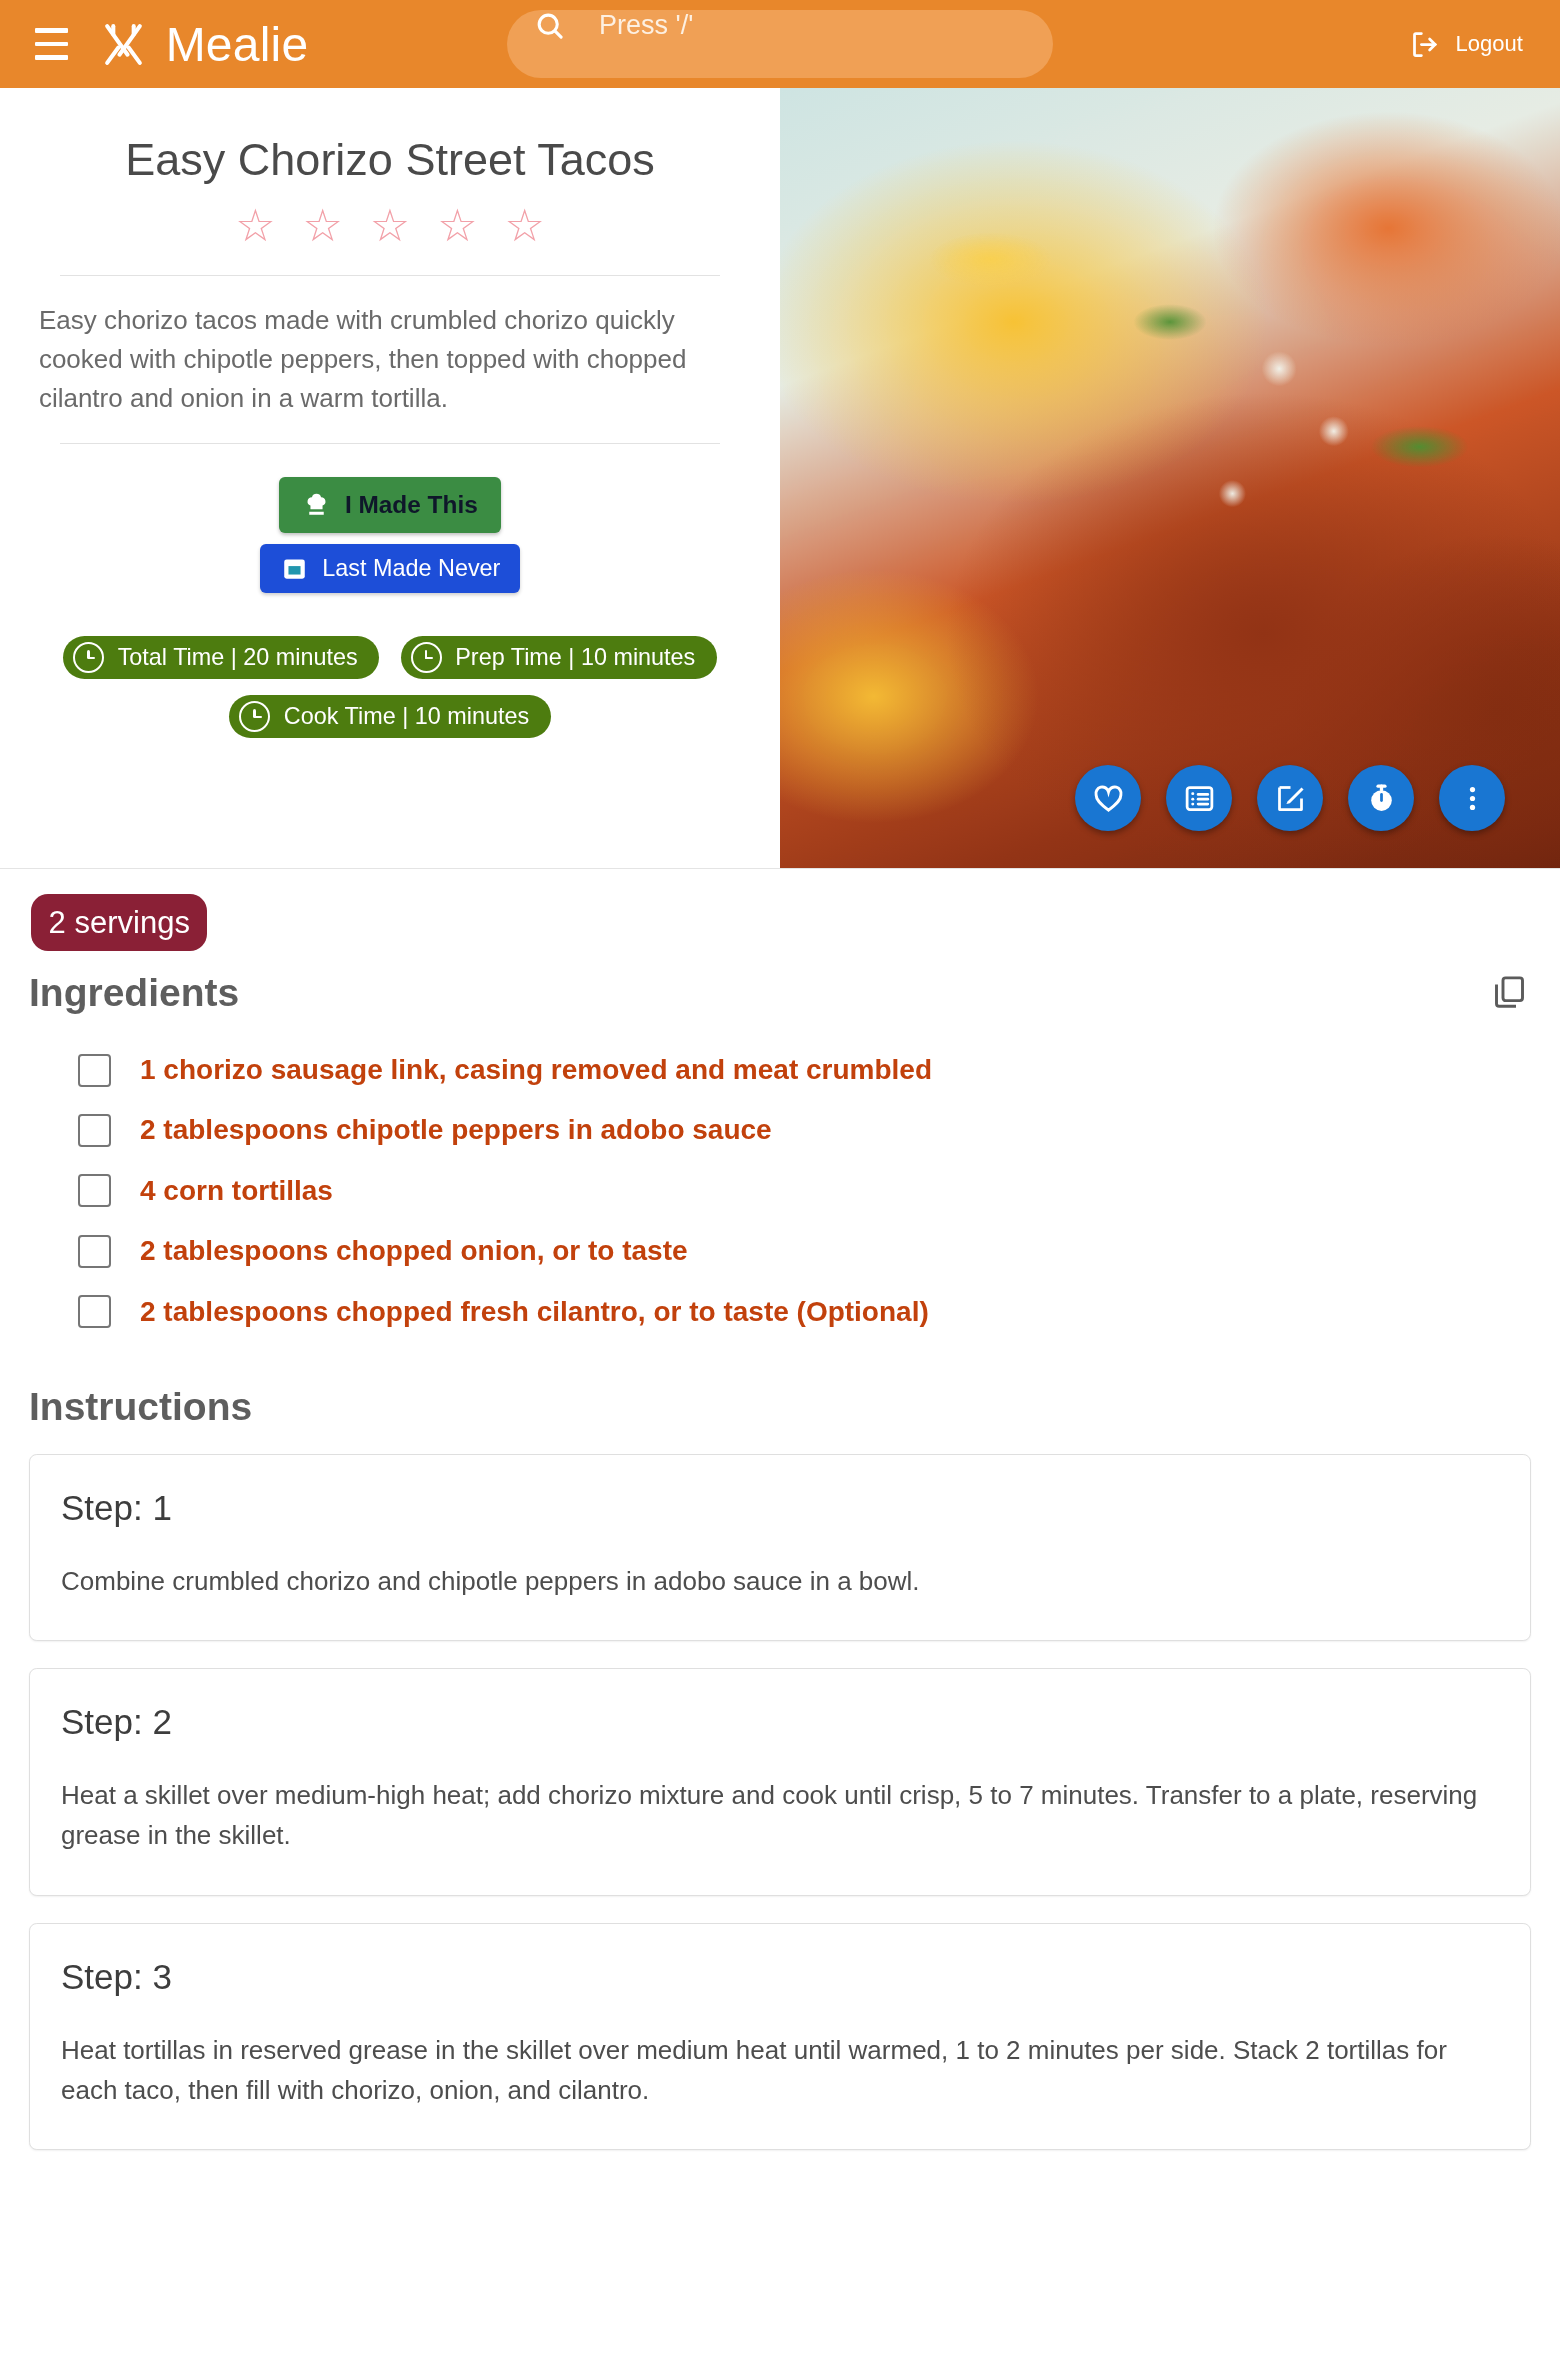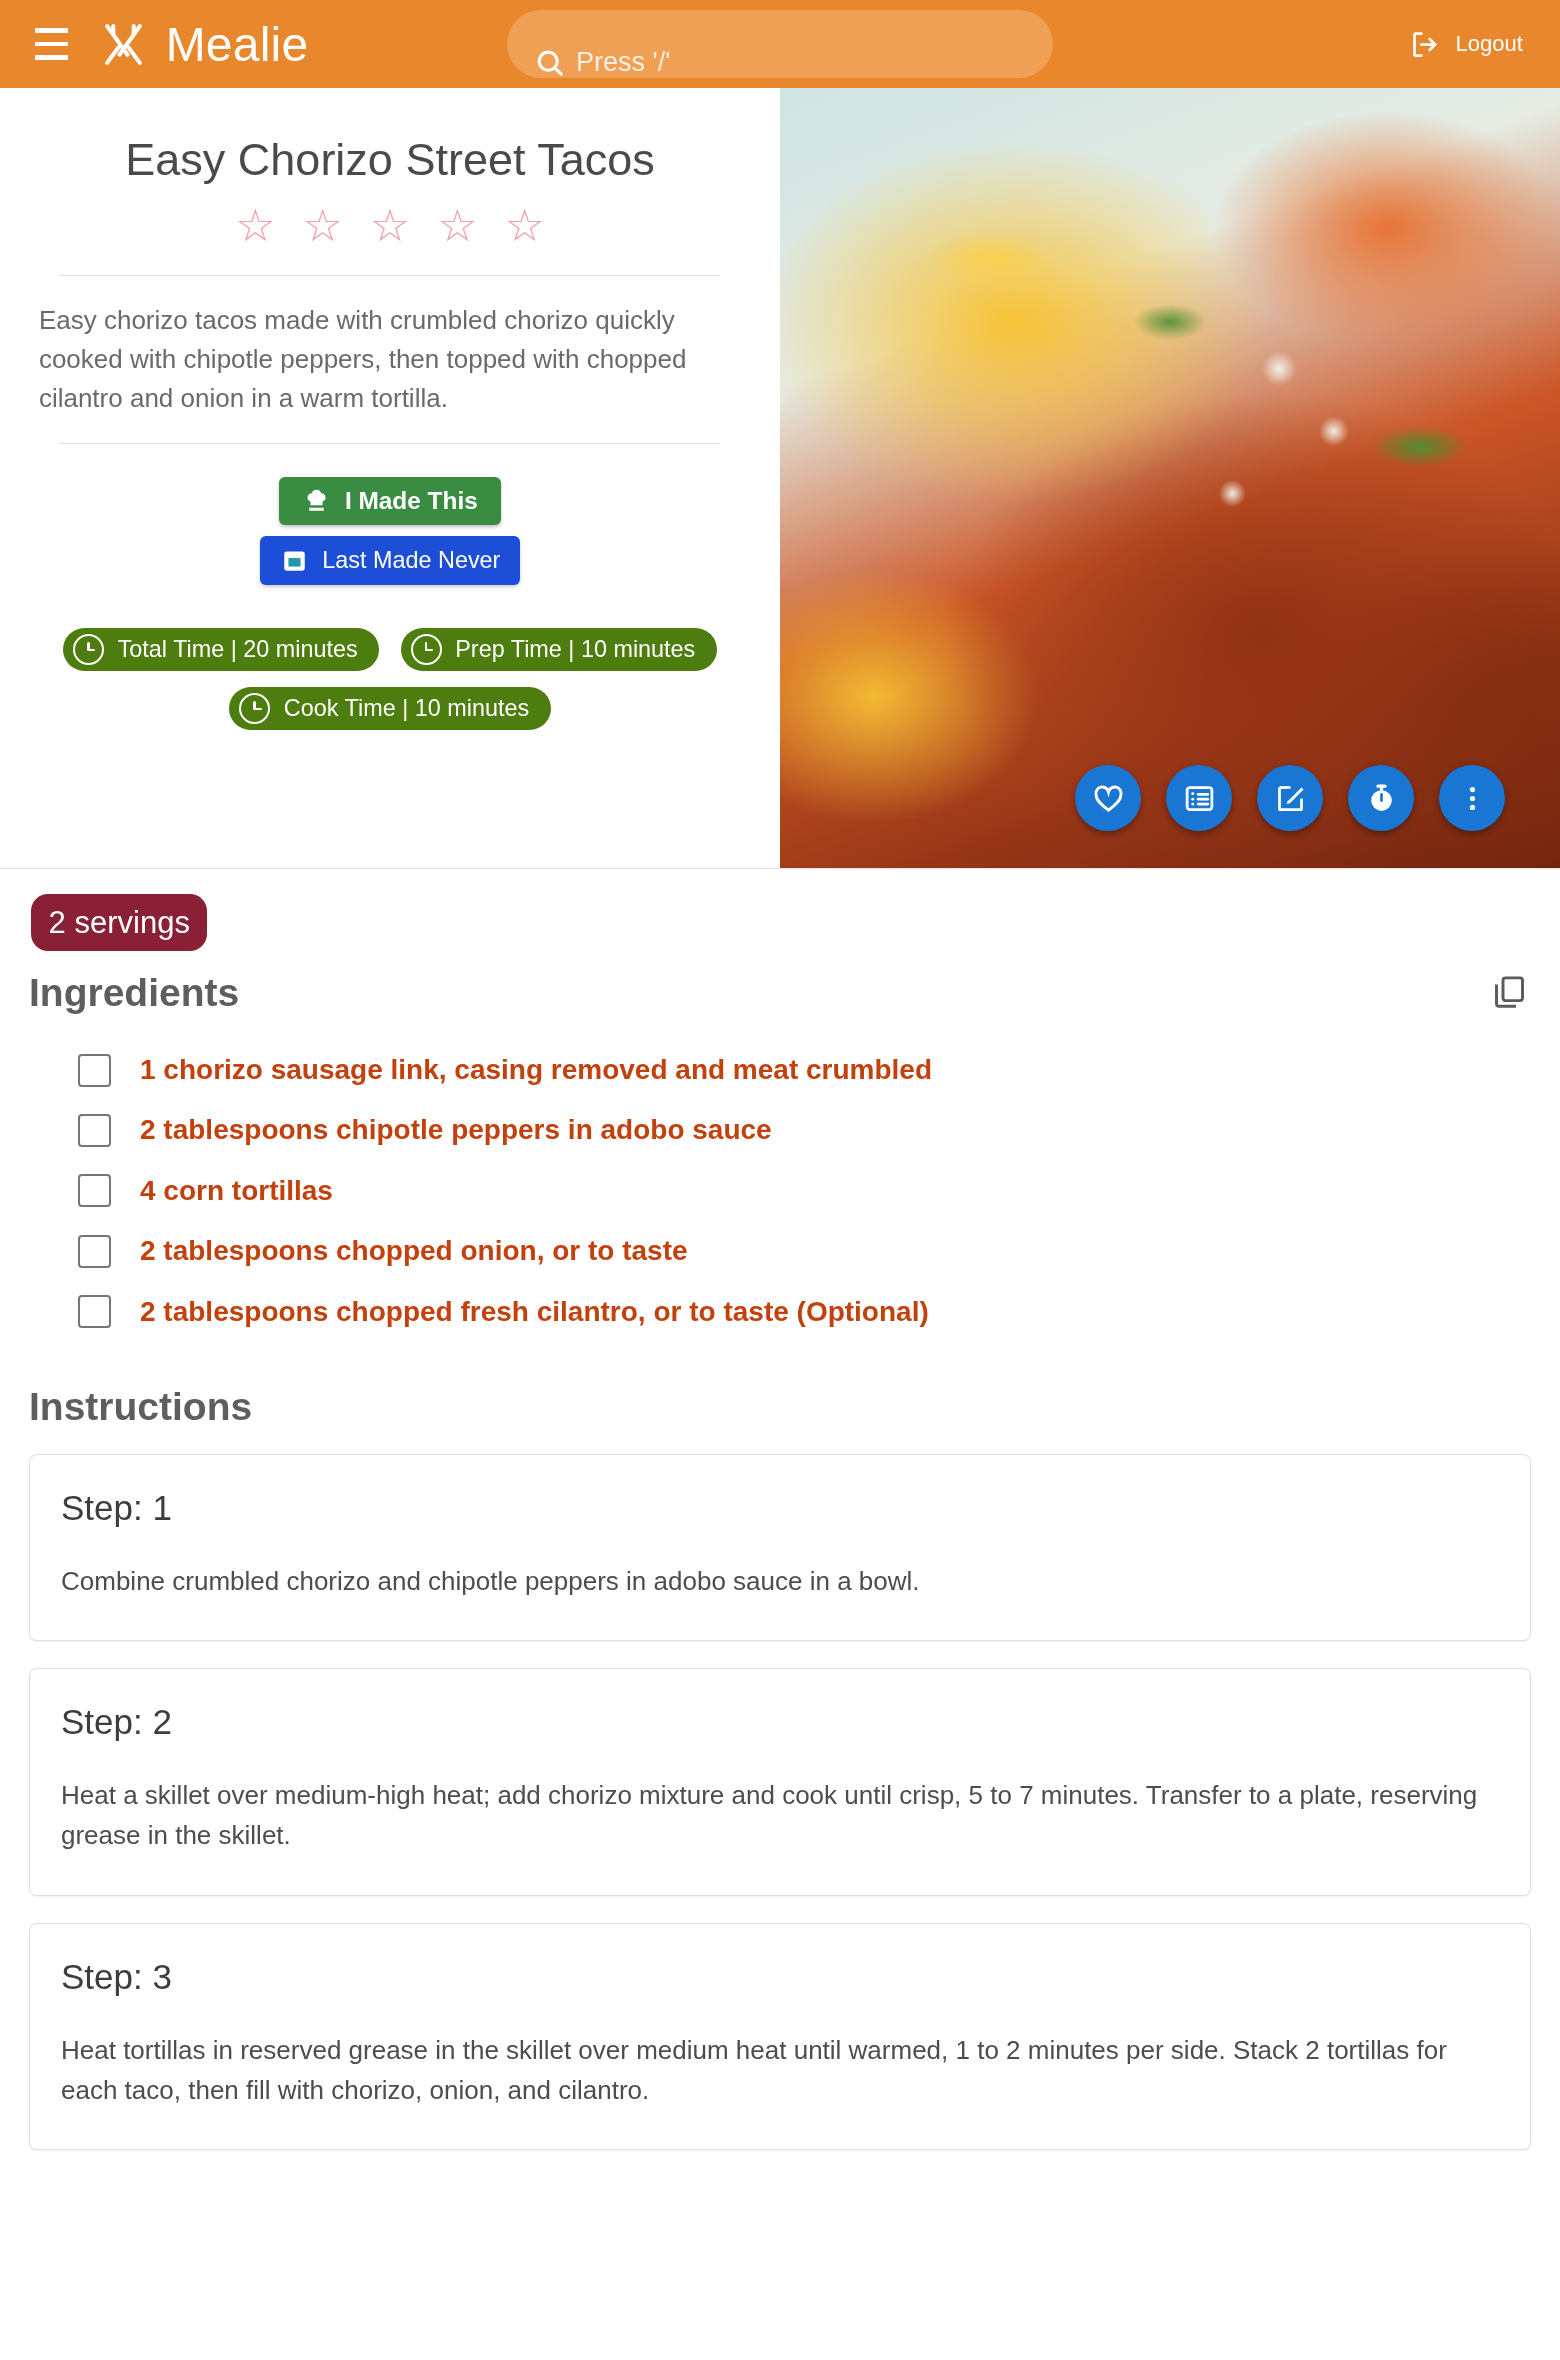--- a/index.html
+++ b/index.html
@@ -64,23 +64,23 @@
     left: 780px;
     transform: translateX(-50%);
     top: 9.8px;
   }
   .searchbox {
     width: 546px;
     height: 68px;
     background: #f0a055;
     border-radius: 34px;
     display: flex;
-    align-items: flex-end;
+    align-items: flex-start;
     padding: 0 27px;
-    gap: 11px;
+    gap: 34px;
   }
   .searchbox .ph {
     color: #fdf0e2;
     font-size: 27px;
   }
   .logout {
     margin-left: auto;
     display: flex;
     align-items: center;
     gap: 13.7px;
@@ -139,24 +139,24 @@
     background: #e2e2e2;
     margin: 0 27px 33px 27px;
   }
   .made-row {
     display: flex;
     justify-content: center;
     margin-bottom: 11.7px;
   }
   .btn-made {
     background: #3b8c43;
-    color: #ffffff;
+    color: #0f172a;
     border: none;
     border-radius: 5.9px;
-    height: 48px;
+    height: 56px;
     padding: 0 23.4px;
     font-size: 24.4px;
     font-weight: bold;
     display: flex;
     align-items: center;
     gap: 13.7px;
     cursor: pointer;
     box-shadow: 0 2px 3.9px rgba(0,0,0,.25);
   }
   .btn-lastmade {

